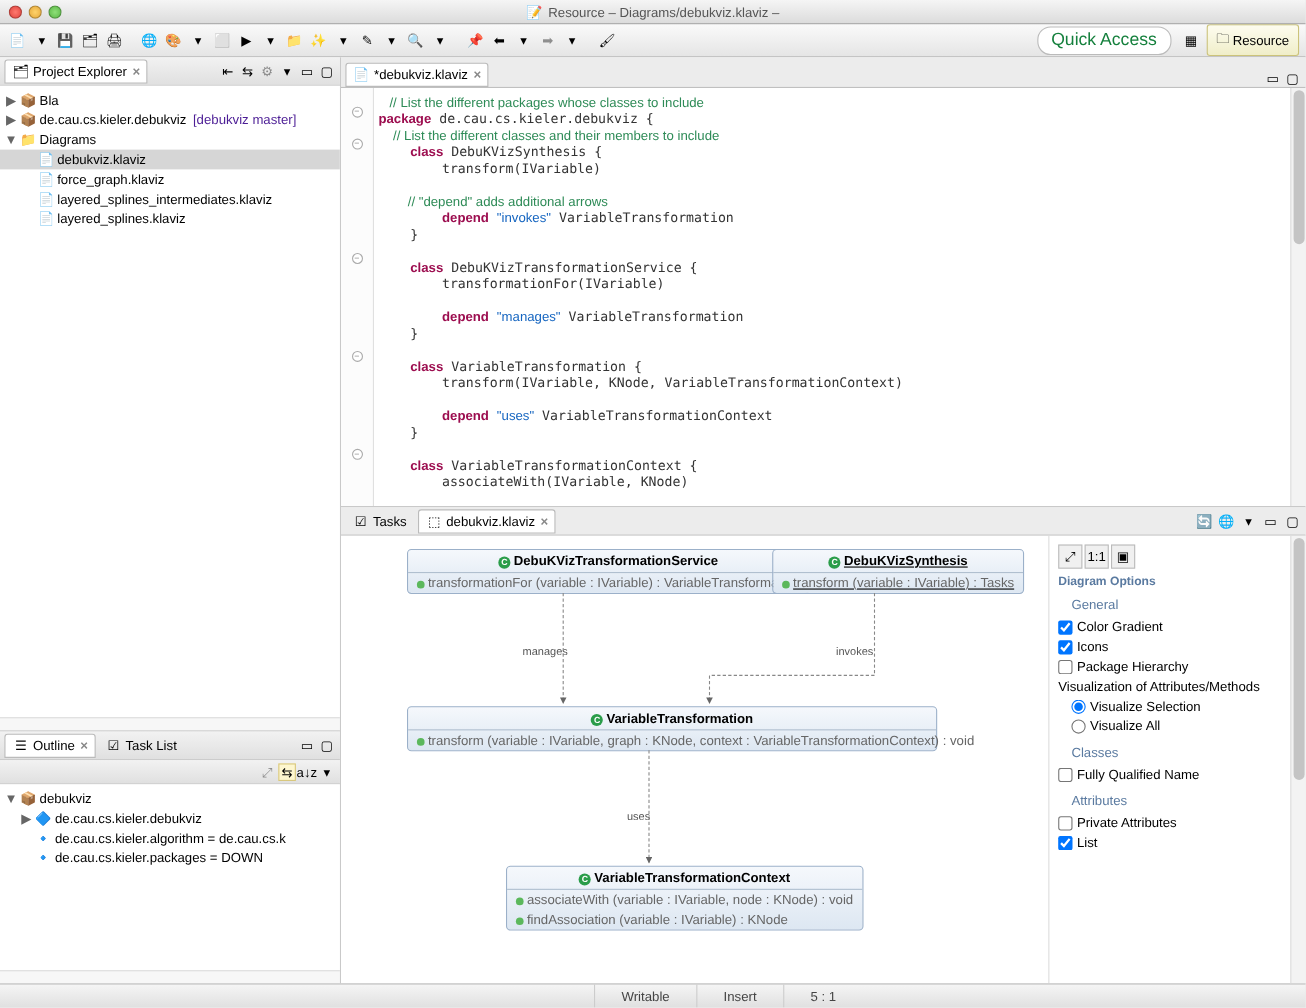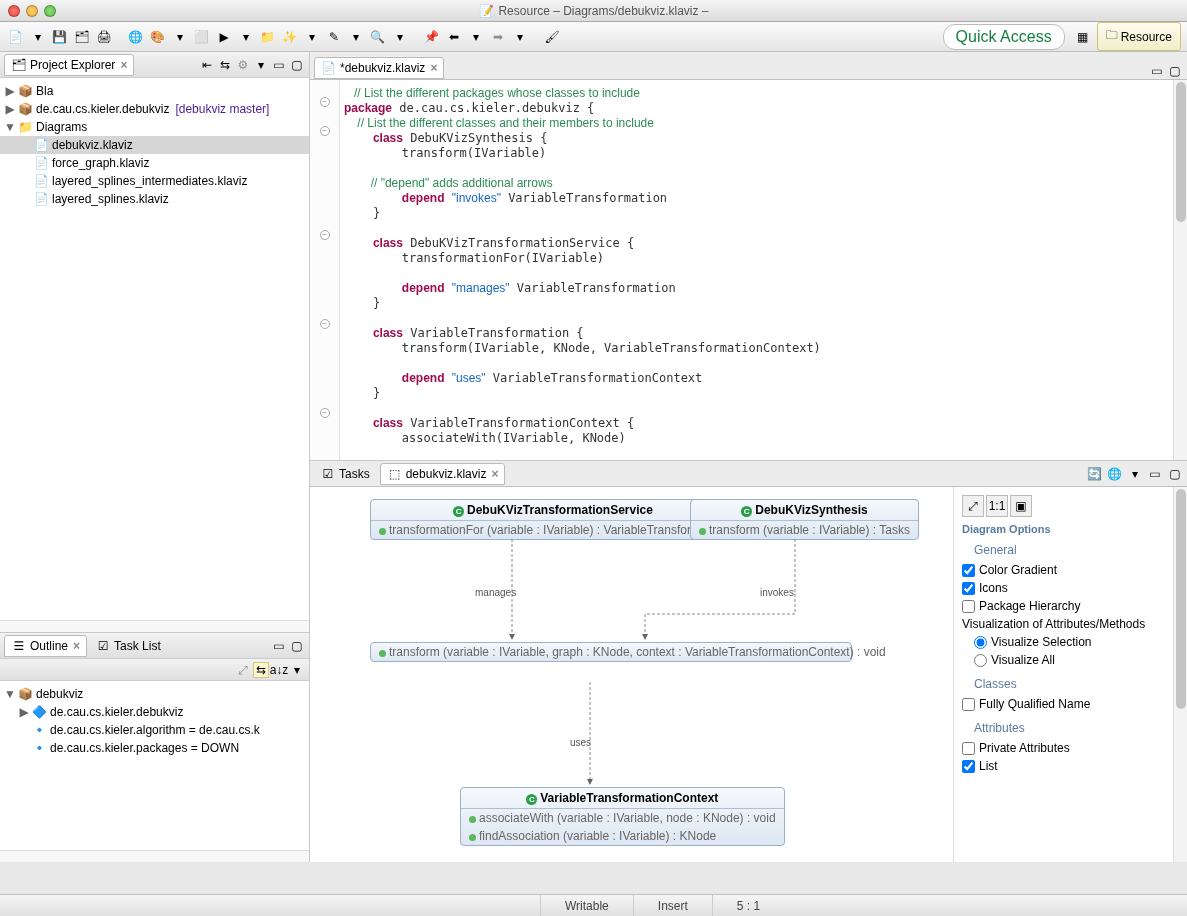--- a/index.html
+++ b/index.html
@@ -51,21 +51,21 @@
 .green-dot{display:inline-block; width:7px; height:7px; background:#5cb85c; border-radius:50%; margin-right:3px; vertical-align:middle;}
 .c-icon{display:inline-block; width:11px; height:11px; background:#2a9d4a; border-radius:50%; color:#fff; font-size:8px; text-align:center; line-height:11px; font-weight:bold; margin-right:3px; vertical-align:middle;}
 .edge-label{position:absolute; font-size:10px; color:#555;}
 .diagram-options{width:220px; border-left:1px solid #ddd; padding:8px; overflow:auto;}
 .opt-title{color:#5a7aa0; font-size:11px; font-weight:bold; margin:6px 0;}
 .opt-section{color:#5a7aa0; font-size:12px; margin:8px 12px 4px;}
 .opt-row{display:flex; align-items:center; gap:4px; padding:2px 0; font-size:13px;}
 .opt-row input{margin:0;}
 .opt-toolbar-icons{display:flex; gap:2px; margin-bottom:4px;}
 .opt-icon-box{width:22px; height:22px; border:1px solid #bbb; background:#f0f0f0; display:flex; align-items:center; justify-content:center; cursor:pointer;}
-.statusbar{height:22px; background:linear-gradient(#f5f5f5,#e0e0e0); border-top:1px solid #c0c0c0; display:flex; align-items:center; font-size:12px; color:#444;margin-top:32px;}
+.statusbar{height:22px; background:linear-gradient(#f5f5f5,#e0e0e0); border-top:1px solid #c0c0c0; display:flex; align-items:center; font-size:12px; color:#444;}
 .status-cell{padding:0 24px; border-left:1px solid #ccc; height:100%; display:flex; align-items:center;}
 svg.arrow{position:absolute; overflow:visible; pointer-events:none;}
 </style>
 </head>
 <body>
 
 <div class="titlebar">
   <div class="traffic">
     <div class="tl-btn tl-close"></div>
     <div class="tl-btn tl-min"></div>
@@ -291,25 +291,26 @@
         <span class="mini-icon">▭</span>
         <span class="mini-icon">▢</span>
       </div>
       <div class="diagram-split">
         <div class="diagram-canvas">
 
           <div class="diag-node" style="left:60px; top:12px;">
             <div class="diag-node-title"><span class="c-icon">C</span><span>DebuKVizTransformationService</span></div>
             <div class="diag-node-row"><span class="green-dot"></span><span>transformationFor (variable : IVariable) : VariableTransformation</span></div>
           </div>
-          <div class="diag-node" style="left:380px; top:12px;">
+          <div class="diag-node" style="left:392px; top:12px;text-decoration:underline;">
             <div class="diag-node-title"><span class="c-icon">C</span><span>DebuKVizSynthesis</span></div>
             <div class="diag-node-row"><span class="green-dot"></span><span>transform (variable : IVariable) : Tasks</span></div>
           </div>
           <div class="diag-node" style="left:60px; top:155px; width:482px;">
+            <div class="diag-node-title"><span class="c-icon">C</span><span>VariableTransformation</span></div>
             <div class="diag-node-row"><span class="green-dot"></span><span>transform (variable : IVariable, graph : KNode, context : VariableTransformationContext) : void</span></div>
           </div>
           <div class="diag-node" style="left:150px; top:300px;">
             <div class="diag-node-title"><span class="c-icon">C</span><span>VariableTransformationContext</span></div>
             <div class="diag-node-row"><span class="green-dot"></span><span>associateWith (variable : IVariable, node : KNode) : void</span></div>
             <div class="diag-node-row"><span class="green-dot"></span><span>findAssociation (variable : IVariable) : KNode</span></div>
           </div>
 
           <div class="edge-label" style="left:165px; top:100px;">manages</div>
           <div class="edge-label" style="left:450px; top:100px;">invokes</div>

